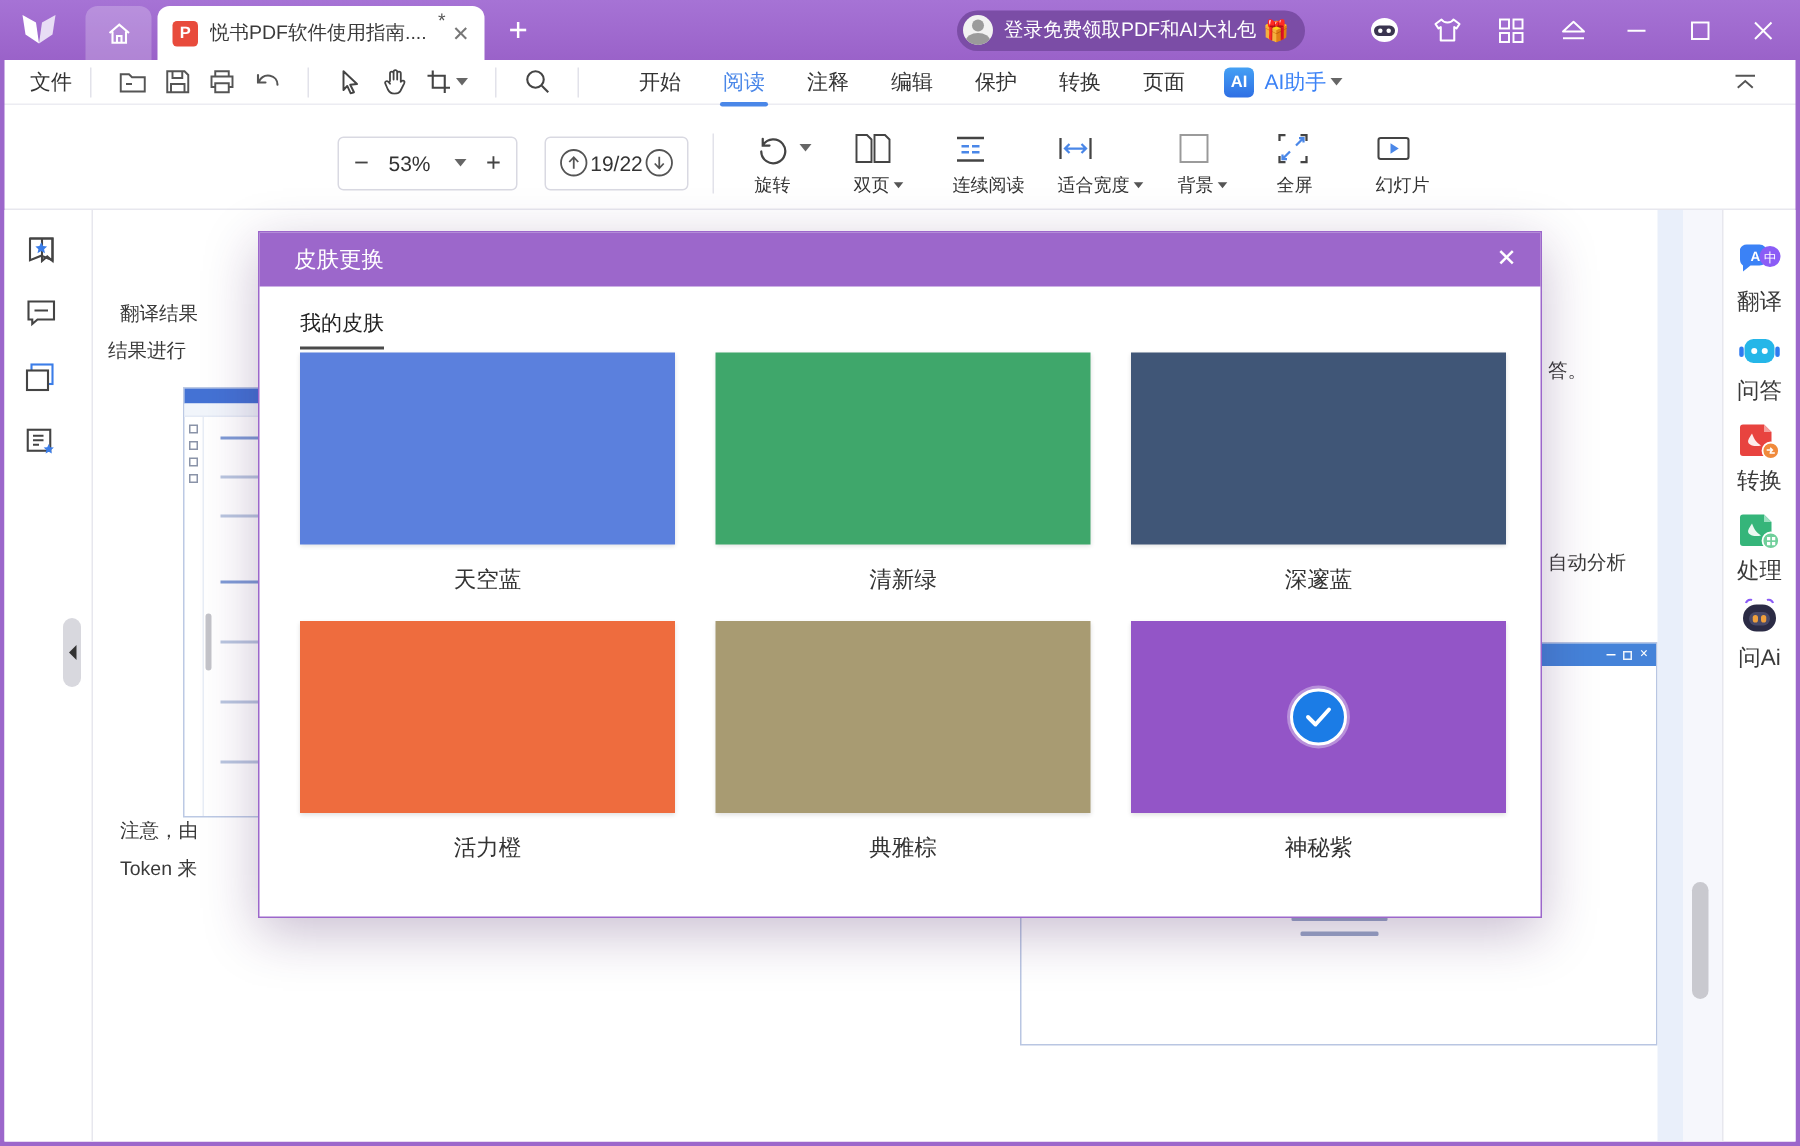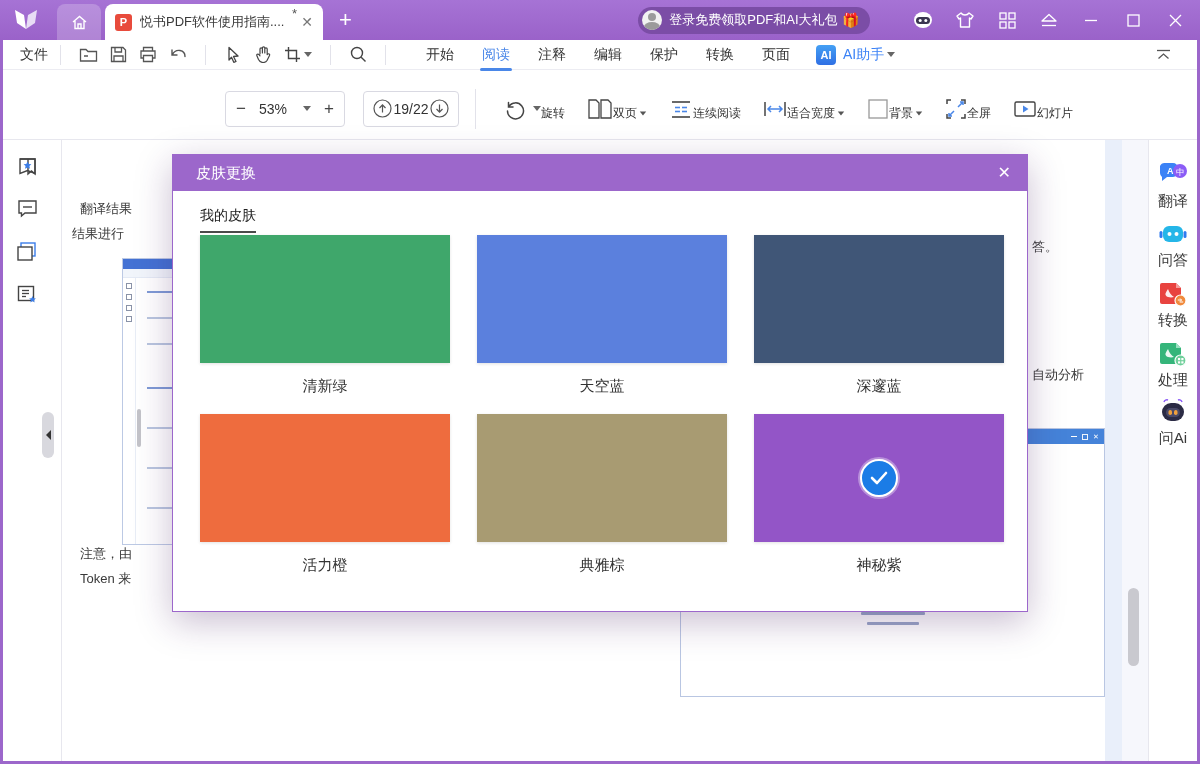--- a/index.html
+++ b/index.html
@@ -63,21 +63,21 @@
   .viewbar { left:0; top:78px; width:1200px; height:62px; background:#fff;
     border-bottom:1px solid #e7e7ee; display:flex; align-items:center; }
   .vb-box { height:36px; border:1px solid #d9d9e2; border-radius:4px; display:flex;
     align-items:center; background:#fff; }
   .zoom-box { width:120px; margin-left:225px; justify-content:space-between; padding:0 10px; }
   .page-box { width:96px; margin-left:18px; justify-content:space-between; padding:0 9px; }
   .vb-sign { font-size:17px; color:#444; }
   .zoom-val { font-size:14px; color:#333; }
   .page-val { font-size:14px; color:#333; }
   .vb-div { width:1px; height:40px; background:#e2e2ea; margin:0 16px; }
-  .vb-item { display:flex; flex-direction:row; align-items:flex-end; margin:0 11px; min-width:44px; }
+  .vb-item { display:flex; flex-direction:column; align-items:flex-start; margin:0 11px; min-width:44px; }
   .vb-item .ico { height:26px; display:flex; align-items:center; justify-content:center; }
   .vb-item .lbl { font-size:12px; color:#333; margin-top:3px; display:flex; align-items:center; }
   .lbl .caret { border-top-color:#555; margin-left:2px; transform:scale(.8); }
 
   
   .strip-left { left:0; top:40px; width:3px; height:724px; background:#9c67cb; }
   .strip-right { left:1197px; top:40px; width:3px; height:724px; background:#9c67cb; }
   .strip-bottom { left:0; top:761px; width:1200px; height:3px; background:#9c67cb; }
 
   
@@ -565,26 +565,26 @@
 
   <div class="abs dialog">
     <div class="dlg-header">
       <span class="dlg-title">皮肤更换</span>
       <span class="dlg-close">✕</span>
     </div>
     <span class="dlg-tab">我的皮肤</span>
 
     <div class="skin-grid">
       <div class="skin-cell">
+        <div class="swatch" style="background-color: rgb(91, 128, 221);"></div>
+        <span class="skin-name">天空蓝</span>
+      </div>
+      <div class="skin-cell">
         <div class="swatch" style="background-color: rgb(63, 167, 107);"></div>
         <span class="skin-name">清新绿</span>
-      </div>
-      <div class="skin-cell">
-        <div class="swatch" style="background-color: rgb(91, 128, 221);"></div>
-        <span class="skin-name">天空蓝</span>
       </div>
       <div class="skin-cell">
         <div class="swatch" style="background-color: rgb(64, 86, 119);"></div>
         <span class="skin-name">深邃蓝</span>
       </div>
       <div class="skin-cell">
         <div class="swatch" style="background-color: rgb(238, 108, 62);"></div>
         <span class="skin-name">活力橙</span>
       </div>
       <div class="skin-cell">

